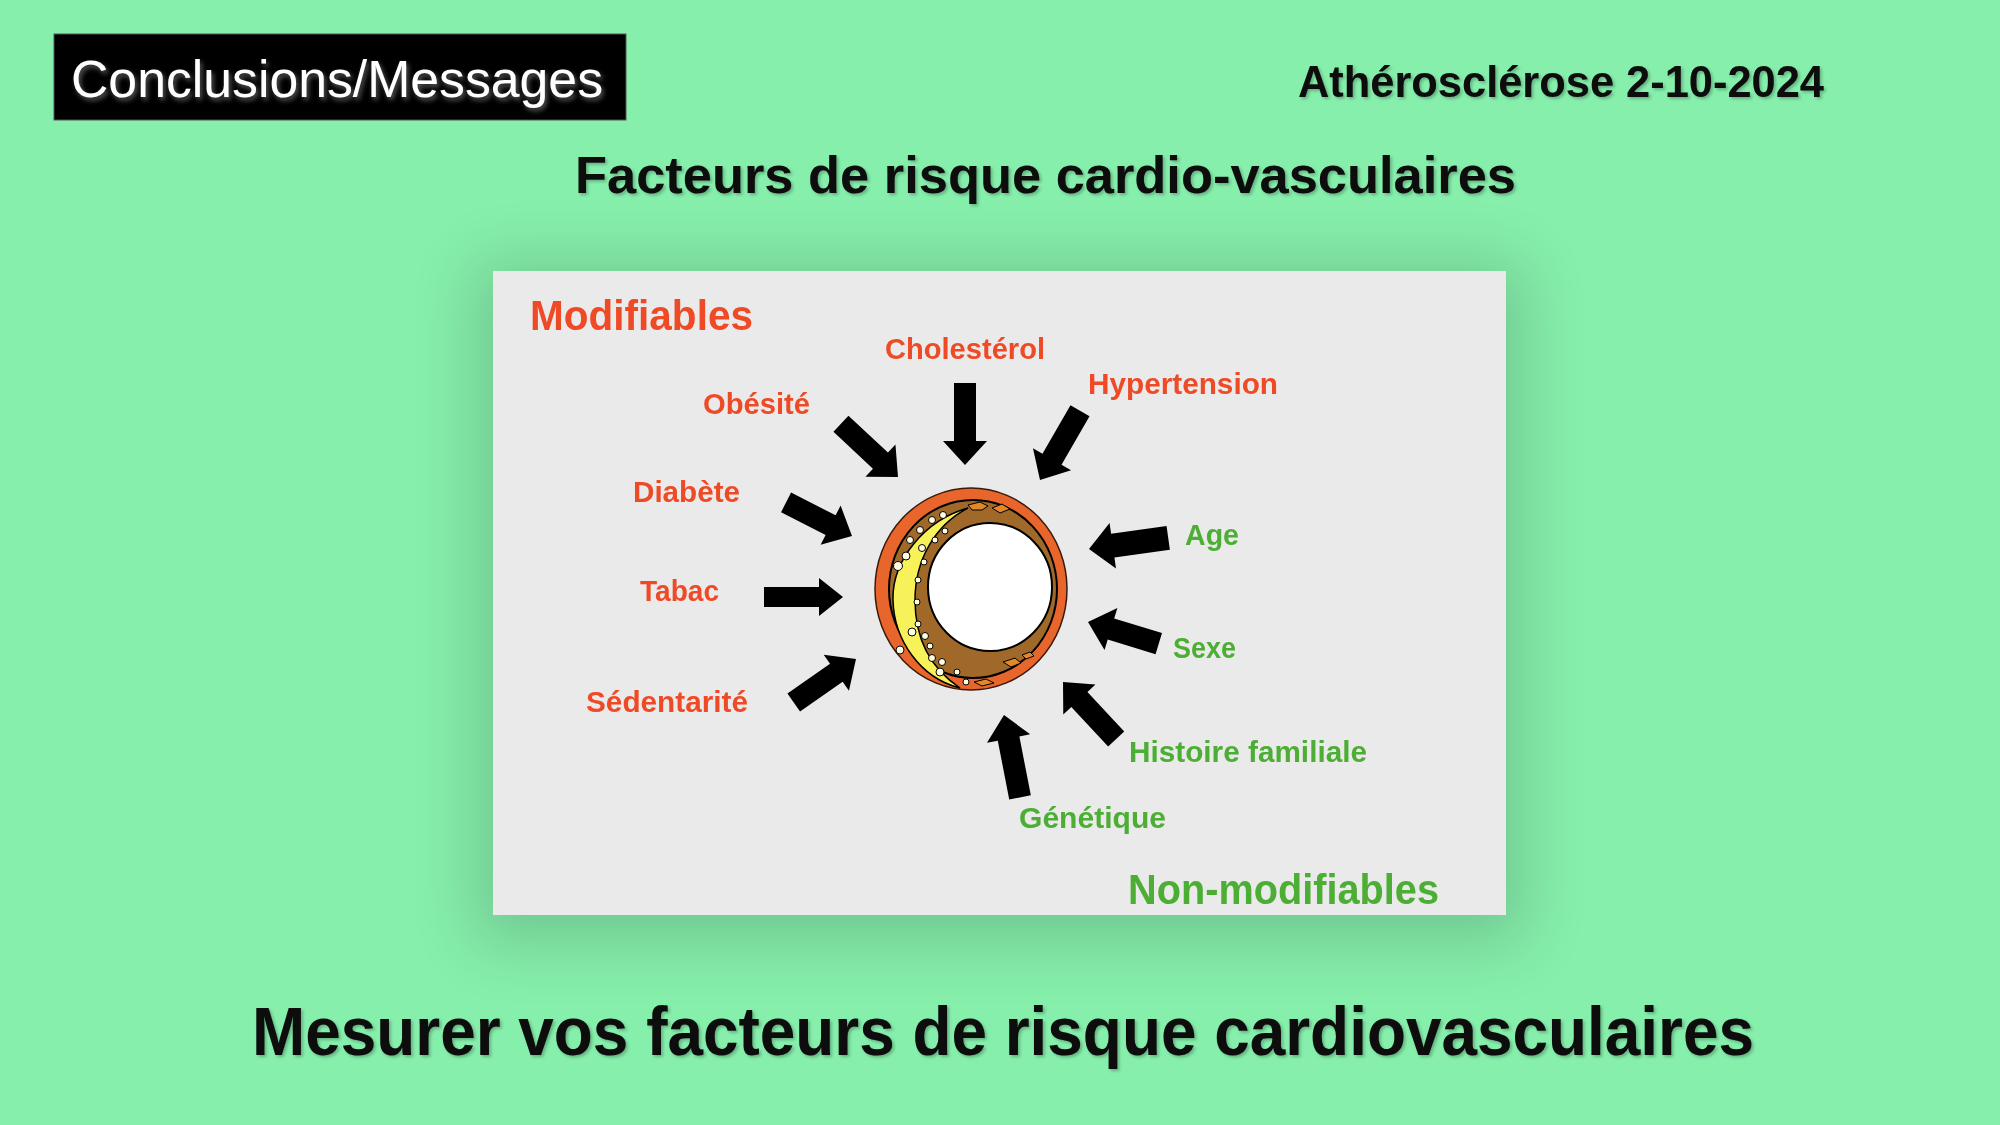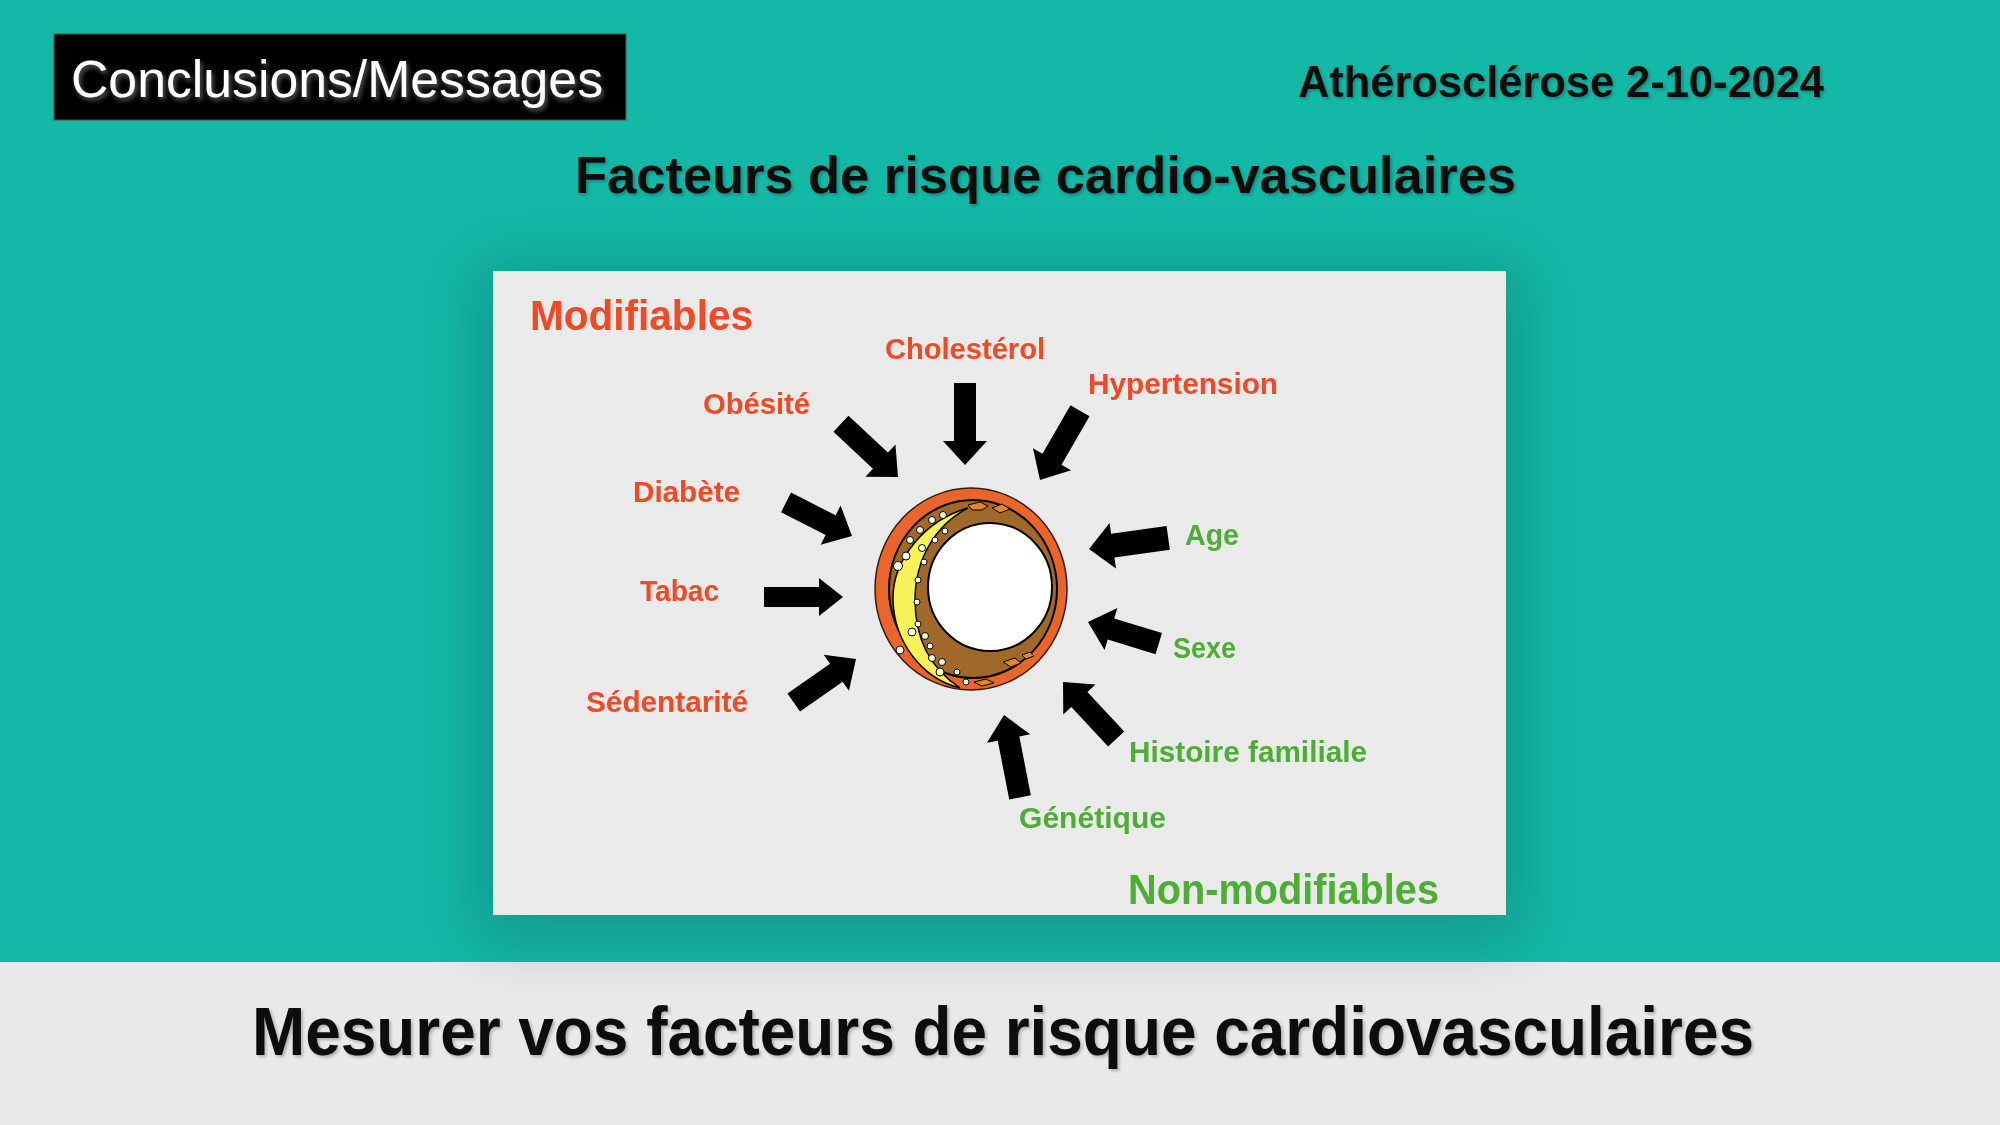--- a/index.html
+++ b/index.html
@@ -1,17 +1,17 @@
 <!DOCTYPE html>
 <html><head>
 <meta charset="utf-8">
 <style>
   html, body { margin: 0; padding: 0; background: #e9e9e9; }
   body { width: 2000px; height: 1125px; overflow: hidden; position: relative; font-family: "Liberation Sans", sans-serif; }
-  .slide { position: absolute; left: 0; top: 0; width: 2000px; height: 962px; background: #14b8a6; }
+  .slide { position: absolute; left: 0; top: 0; width: 2000px; height: 1125px; background: #86efac; }
   .slide svg { position: absolute; left: 0; top: 0; }
   .panel {
     position: absolute; left: 493px; top: 271px; width: 1013px; height: 644px;
     background: #eaeaea;
     box-shadow: 0 10px 60px 18px rgba(0,0,0,0.16);
   }
   .bold { font-family: "Liberation Sans", sans-serif; font-weight: bold; }
   .title-text { fill: #ffffff; }
   .dark { fill: #0a0a0a; }
   .mod { fill: #ee4a26; }

